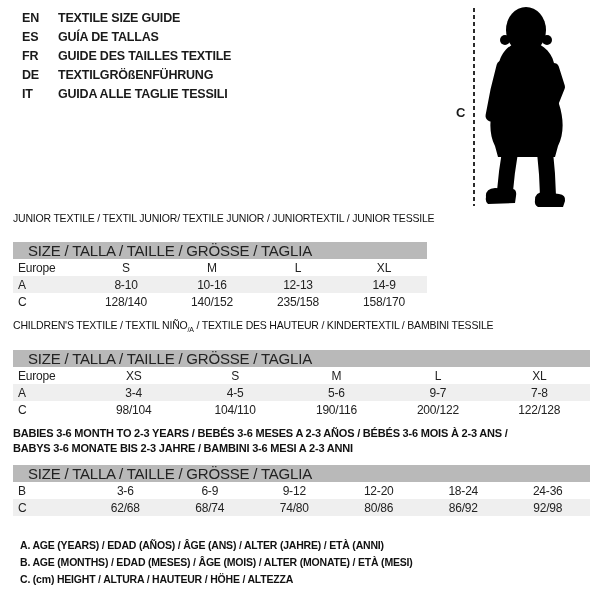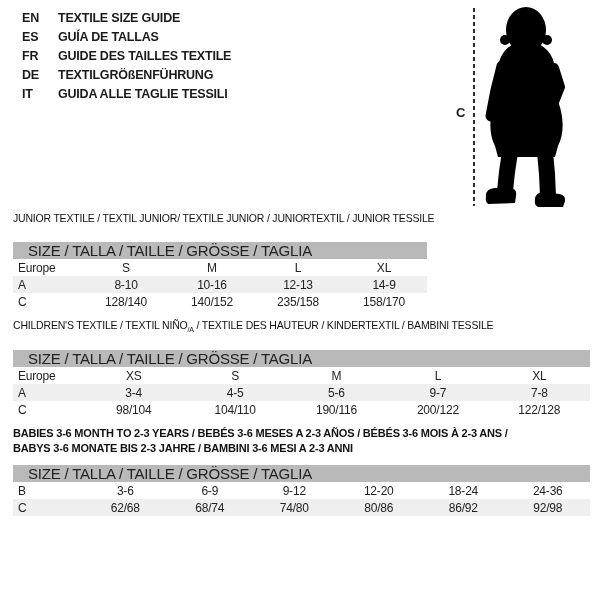--- a/index.html
+++ b/index.html
@@ -208,14 +208,19 @@
         <td>68/74</td>
         <td>74/80</td>
         <td>80/86</td>
         <td>86/92</td>
         <td>92/98</td>
       </tr>
     </tbody>
       </table>
   </div>
 
+  <div class="footnotes">
+    <div class="footnote-line">A. AGE (YEARS) / EDAD (AÑOS) / ÂGE (ANS) / ALTER (JAHRE) / ETÀ (ANNI)</div>
+    <div class="footnote-line">B. AGE (MONTHS) / EDAD (MESES) / ÂGE (MOIS) / ALTER (MONATE) / ETÀ (MESI)</div>
+    <div class="footnote-line">C. (cm) HEIGHT / ALTURA / HAUTEUR / HÖHE / ALTEZZA</div>
+  </div>
 
 </div>
 
 </body></html>

